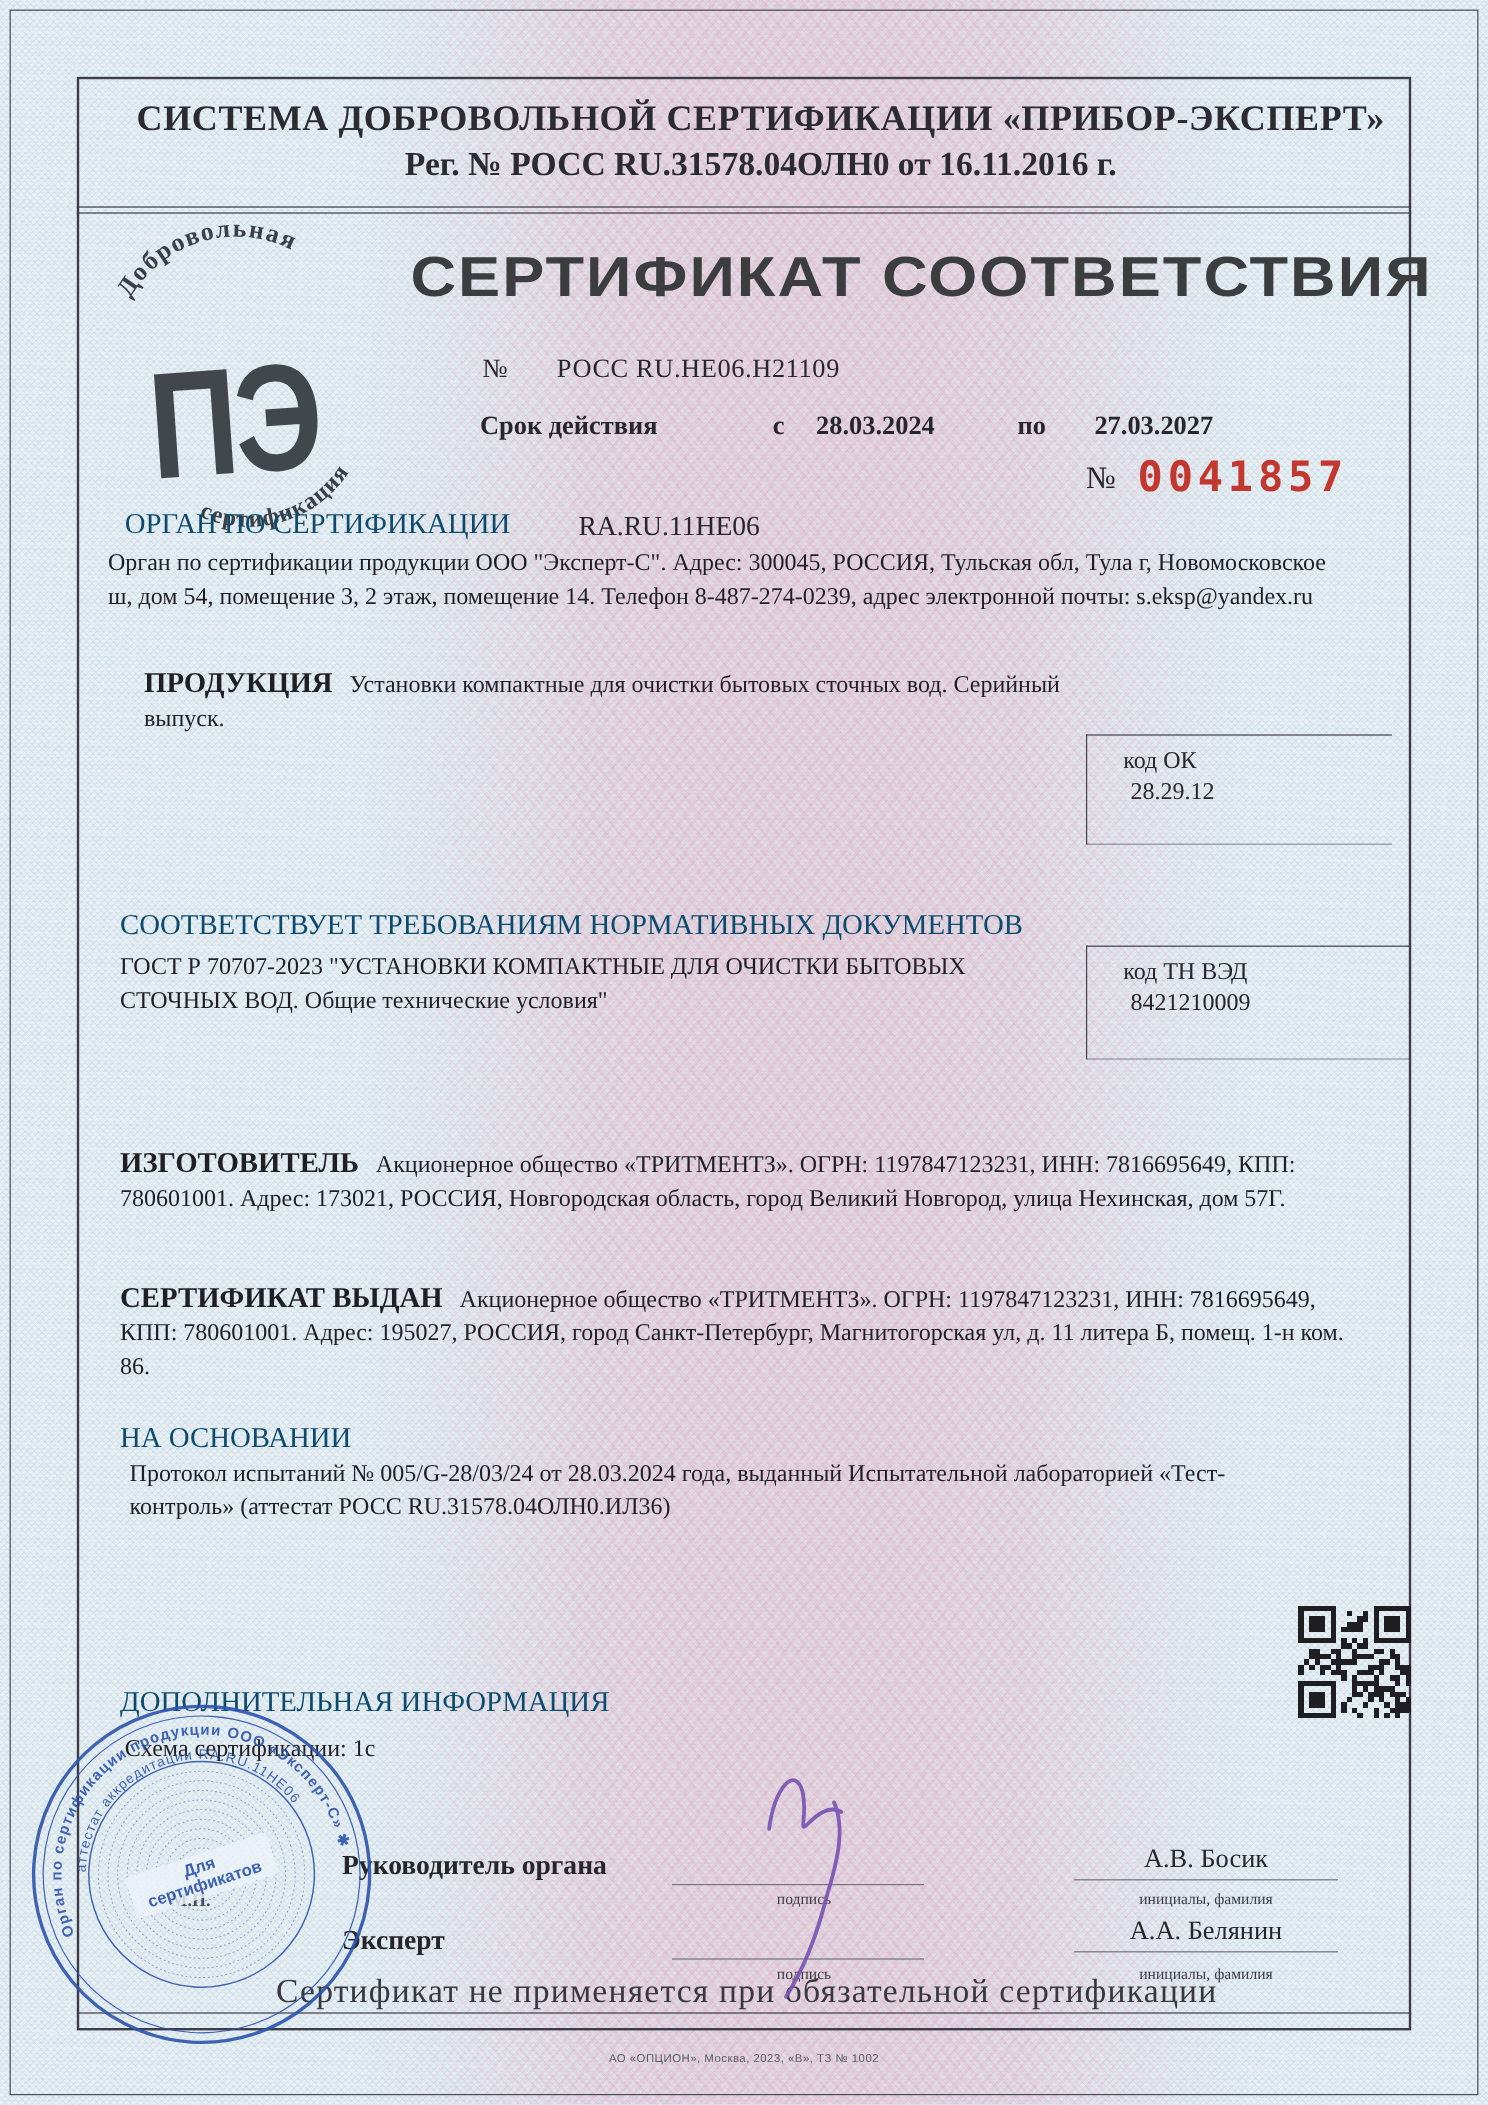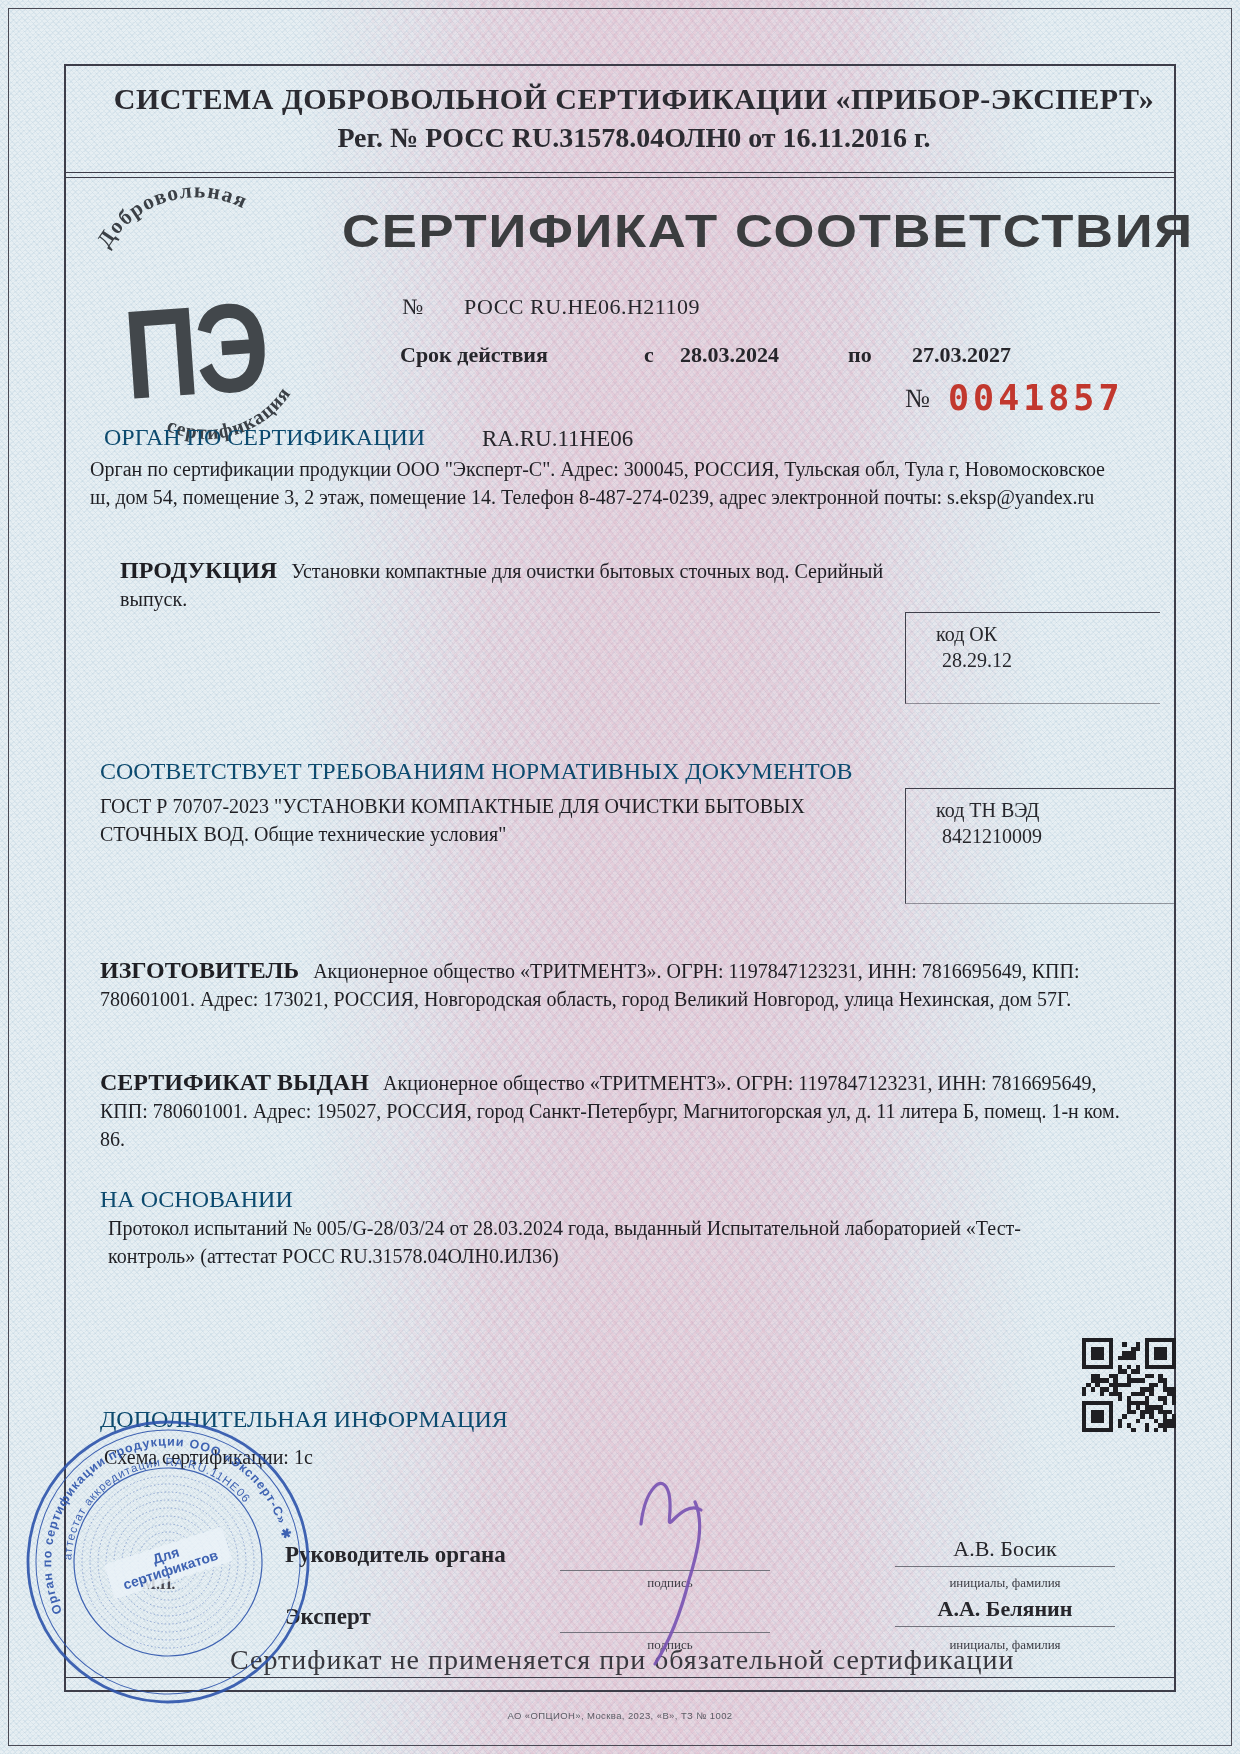--- a/index.html
+++ b/index.html
@@ -111,21 +111,21 @@
 <div class="abs body-txt" style="left:100px;top:556px;width:820px;margin-left:20px;">
   <span class="inline-head">ПРОДУКЦИЯ</span><span>Установки компактные для очистки бытовых сточных вод. Серийный выпуск.</span>
 </div>
 <div class="abs code-box" style="left:905px;top:612px;width:255px;height:92px;">
   <div>код ОК</div>
   <div style="padding-left:6px;">28.29.12</div>
 </div>
 
 <div class="abs sec-head" style="left:100px;top:758px;">СООТВЕТСТВУЕТ ТРЕБОВАНИЯМ НОРМАТИВНЫХ ДОКУМЕНТОВ</div>
 <div class="abs body-txt" style="left:100px;top:792px;width:780px;">ГОСТ Р 70707-2023 "УСТАНОВКИ КОМПАКТНЫЕ ДЛЯ ОЧИСТКИ БЫТОВЫХ СТОЧНЫХ ВОД. Общие технические условия"</div>
-<div class="abs code-box" style="left:905px;top:788px;width:271px;height:116px;">
+<div class="abs code-box" style="left:905px;top:788px;width:271px;height:95px;">
   <div>код ТН ВЭД</div>
   <div style="padding-left:6px;">8421210009</div>
 </div>
 
 <div class="abs body-txt" style="left:100px;top:956px;width:1040px;">
   <span class="inline-head">ИЗГОТОВИТЕЛЬ</span><span>Акционерное общество «ТРИТМЕНТЗ». ОГРН: 1197847123231, ИНН: 7816695649, КПП: 780601001. Адрес: 173021, РОССИЯ, Новгородская область, город Великий Новгород, улица Нехинская, дом 57Г.</span>
 </div>
 
 <div class="abs body-txt" style="left:100px;top:1068px;width:1040px;">
   <span class="inline-head">СЕРТИФИКАТ ВЫДАН</span><span>Акционерное общество «ТРИТМЕНТЗ». ОГРН: 1197847123231, ИНН: 7816695649, КПП: 780601001. Адрес: 195027, РОССИЯ, город Санкт-Петербург, Магнитогорская ул, д. 11 литера Б, помещ. 1-н ком. 86.</span>
@@ -396,21 +396,21 @@
 <div class="abs role" style="left:285px;top:1542px;">Руководитель органа</div>
 <div class="abs rule" style="left:560px;top:1544px;width:210px;height:26px;"></div>
 <div class="abs caption" style="left:585px;top:1575px;width:170px;">подпись</div>
 <div class="abs name" style="left:895px;top:1536px;width:220px;">А.В. Босик</div>
 <div class="abs rule" style="left:895px;top:1540px;width:220px;height:26px;"></div>
 <div class="abs caption" style="left:905px;top:1575px;width:200px;">инициалы, фамилия</div>
 
 <div class="abs role" style="left:285px;top:1604px;">Эксперт</div>
 <div class="abs rule" style="left:560px;top:1606px;width:210px;height:26px;"></div>
 <div class="abs caption" style="left:585px;top:1637px;width:170px;">подпись</div>
-<div class="abs name" style="left:895px;top:1596px;width:220px;font-weight:bold;">А.А. Белянин</div>
+<div class="abs name" style="left:895px;top:1596px;width:220px;">А.А. Белянин</div>
 <div class="abs rule" style="left:895px;top:1600px;width:220px;height:26px;"></div>
 <div class="abs caption" style="left:905px;top:1637px;width:200px;">инициалы, фамилия</div>
 
 <svg class="abs sig-svg" width="240" height="210" viewBox="0 0 240 210">
   <g stroke="#7a55b4" stroke-width="3.2" fill="none" stroke-linecap="round" opacity=".92">
     <path d="M 96,62 C 100,28 118,8 124,32 C 128,52 120,66 128,58 C 136,50 146,42 156,48"></path>
     <path d="M 150,40 C 160,62 152,92 144,118 C 136,150 124,180 110,202"></path>
   </g>
 </svg>
 

